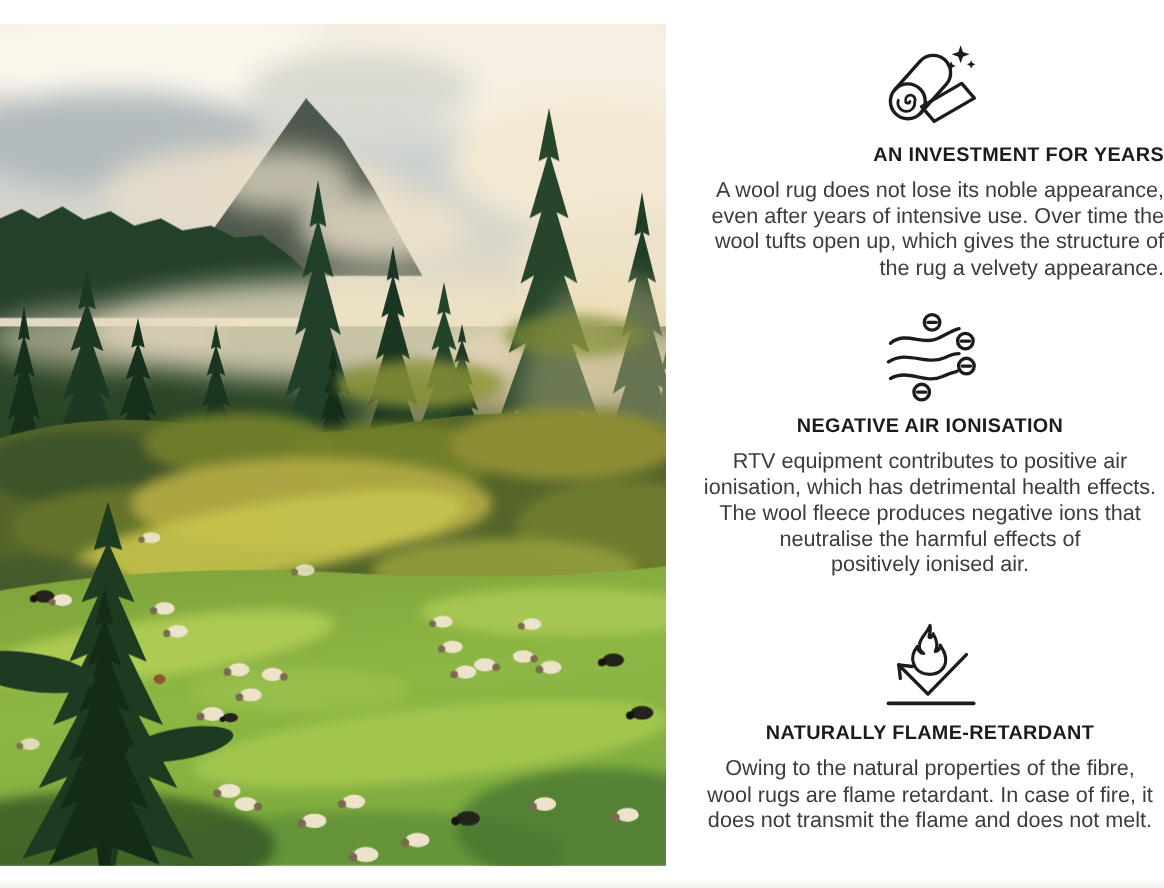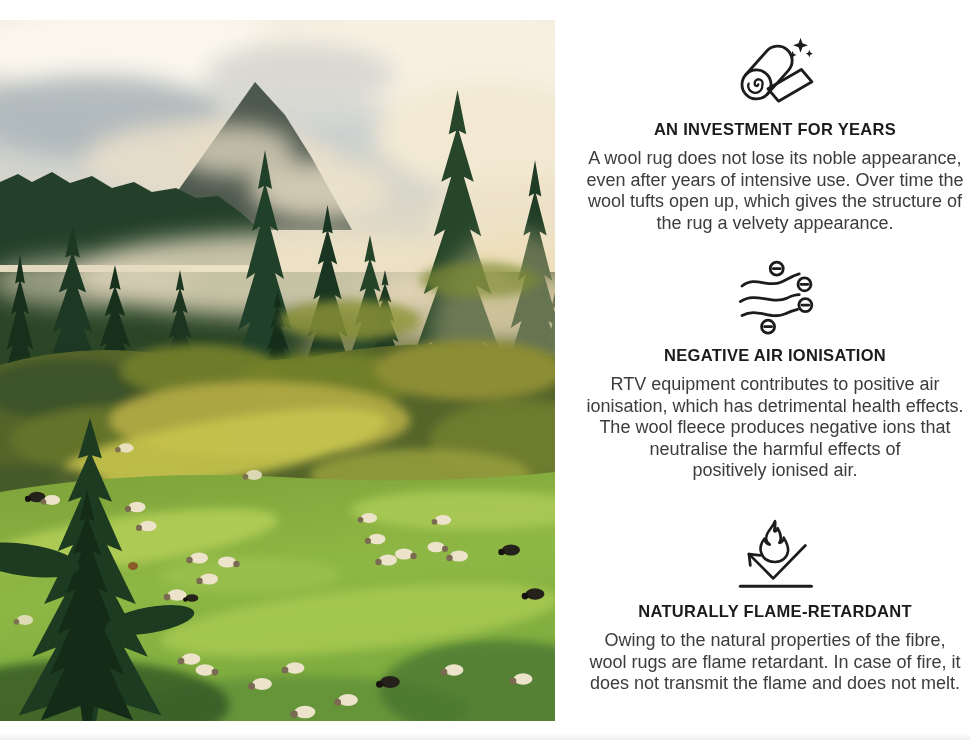--- a/index.html
+++ b/index.html
@@ -15,21 +15,21 @@
     font-family:"Liberation Sans",sans-serif;
   }
   .photo{
     position:absolute;left:0;top:20px;width:555px;height:701px;overflow:hidden;
   }
   .photo svg{display:block;width:100%;height:100%;}
   .features{
     position:absolute;left:580px;top:0;width:390px;height:740px;
   }
   .feature{position:absolute;left:0;width:100%;text-align:center;}
-  .feature.f1{top:32px;}
+  .feature.f1{top:32px;text-align:right;}
   .feature.f2{top:258px;}
   .feature.f3{top:514px;}
   .icon{
     height:80px;display:flex;align-items:flex-end;justify-content:center;
     margin-bottom:8px;color:var(--icon-stroke);
   }
   .icon svg{width:88px;height:78px;}
   .feature h3{
     margin:0 0 9px;font-size:16.5px;font-weight:700;letter-spacing:.3px;
     color:var(--heading);

